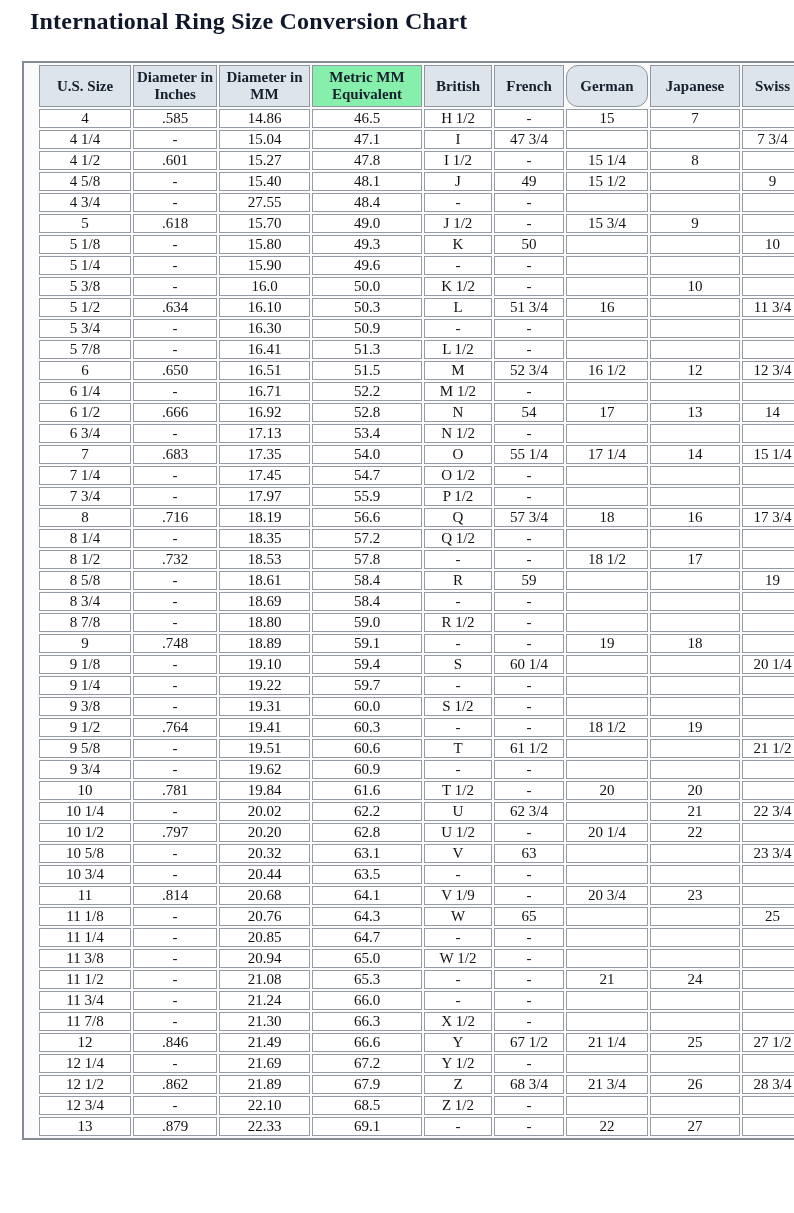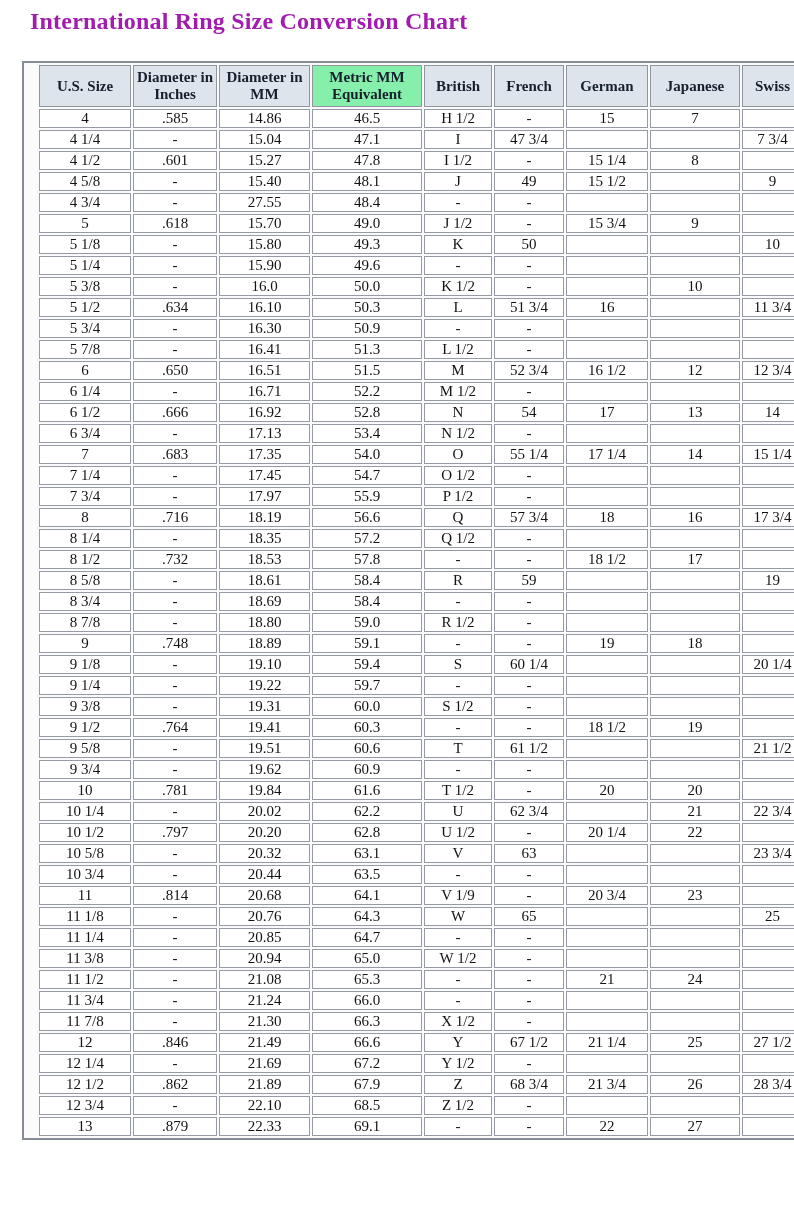--- a/index.html
+++ b/index.html
@@ -54,21 +54,21 @@
     height: 17px;
     padding: 0 2px;
     overflow: hidden;
     white-space: nowrap;
   }
 </style>
 </head>
 <body>
 
 <div class="page">
-  <h1 class="page-title" style="color: #a21caf;">International Ring Size Conversion Chart</h1>
+  <h1 class="page-title" style="color: #0f172a;">International Ring Size Conversion Chart</h1>
 
   <table class="ring-table" style="border-color: rgb(133, 140, 149); padding-left: 13px;">
     <colgroup>
         <col style="width: 92px;">
         <col style="width: 84px;">
         <col style="width: 91px;">
         <col style="width: 110px;">
         <col style="width: 68px;">
         <col style="width: 70px;">
         <col style="width: 82px;">
@@ -76,21 +76,21 @@
         <col style="width: 61px;">
       </colgroup>
     <thead>
       <tr>
           <th style="background: rgb(221, 228, 236);">U.S. Size</th>
           <th style="background: rgb(221, 228, 236);">Diameter in Inches</th>
           <th style="background: rgb(221, 228, 236);">Diameter in MM</th>
           <th style="background: #86efac;">Metric MM Equivalent</th>
           <th style="background: rgb(221, 228, 236);">British</th>
           <th style="background: rgb(221, 228, 236);">French</th>
-          <th style="background: rgb(221, 228, 236);">German</th>
+          <th style="background: rgb(221, 228, 236); border-radius: 12px;">German</th>
           <th style="background: rgb(221, 228, 236);">Japanese</th>
           <th style="background: rgb(221, 228, 236);">Swiss</th>
         </tr>
     </thead>
     <tbody>
         <tr>
           <td>4</td>
           <td>.585</td>
           <td>14.86</td>
           <td>46.5</td>

